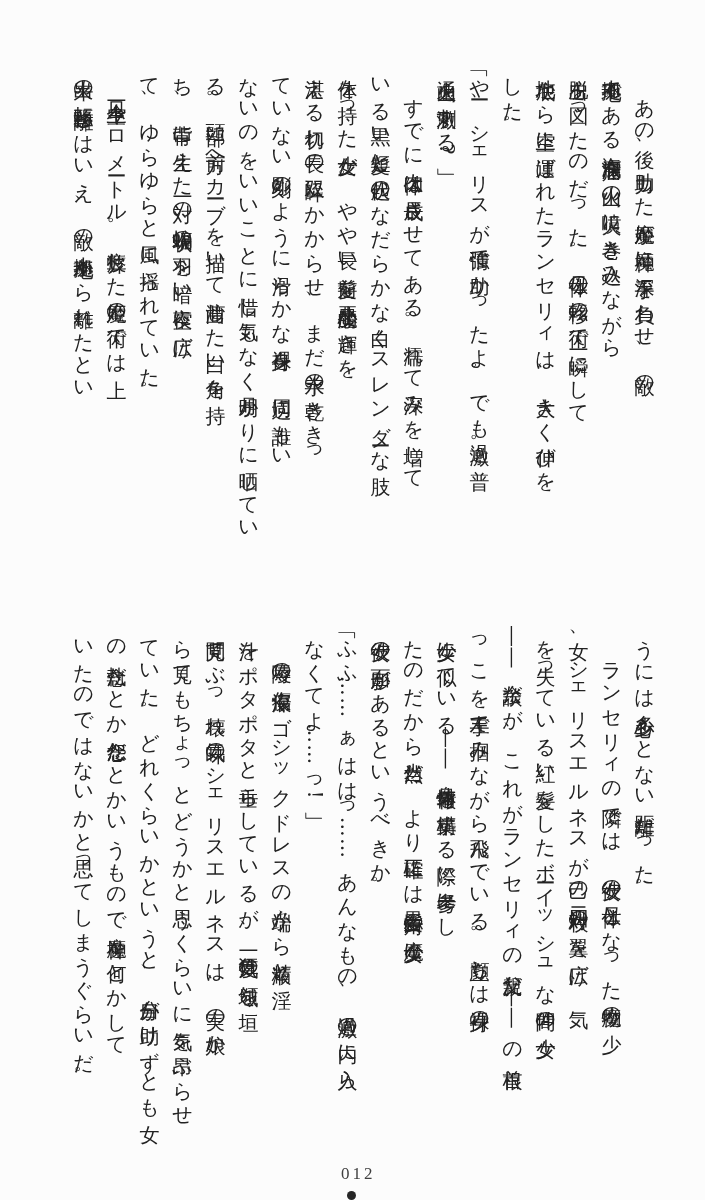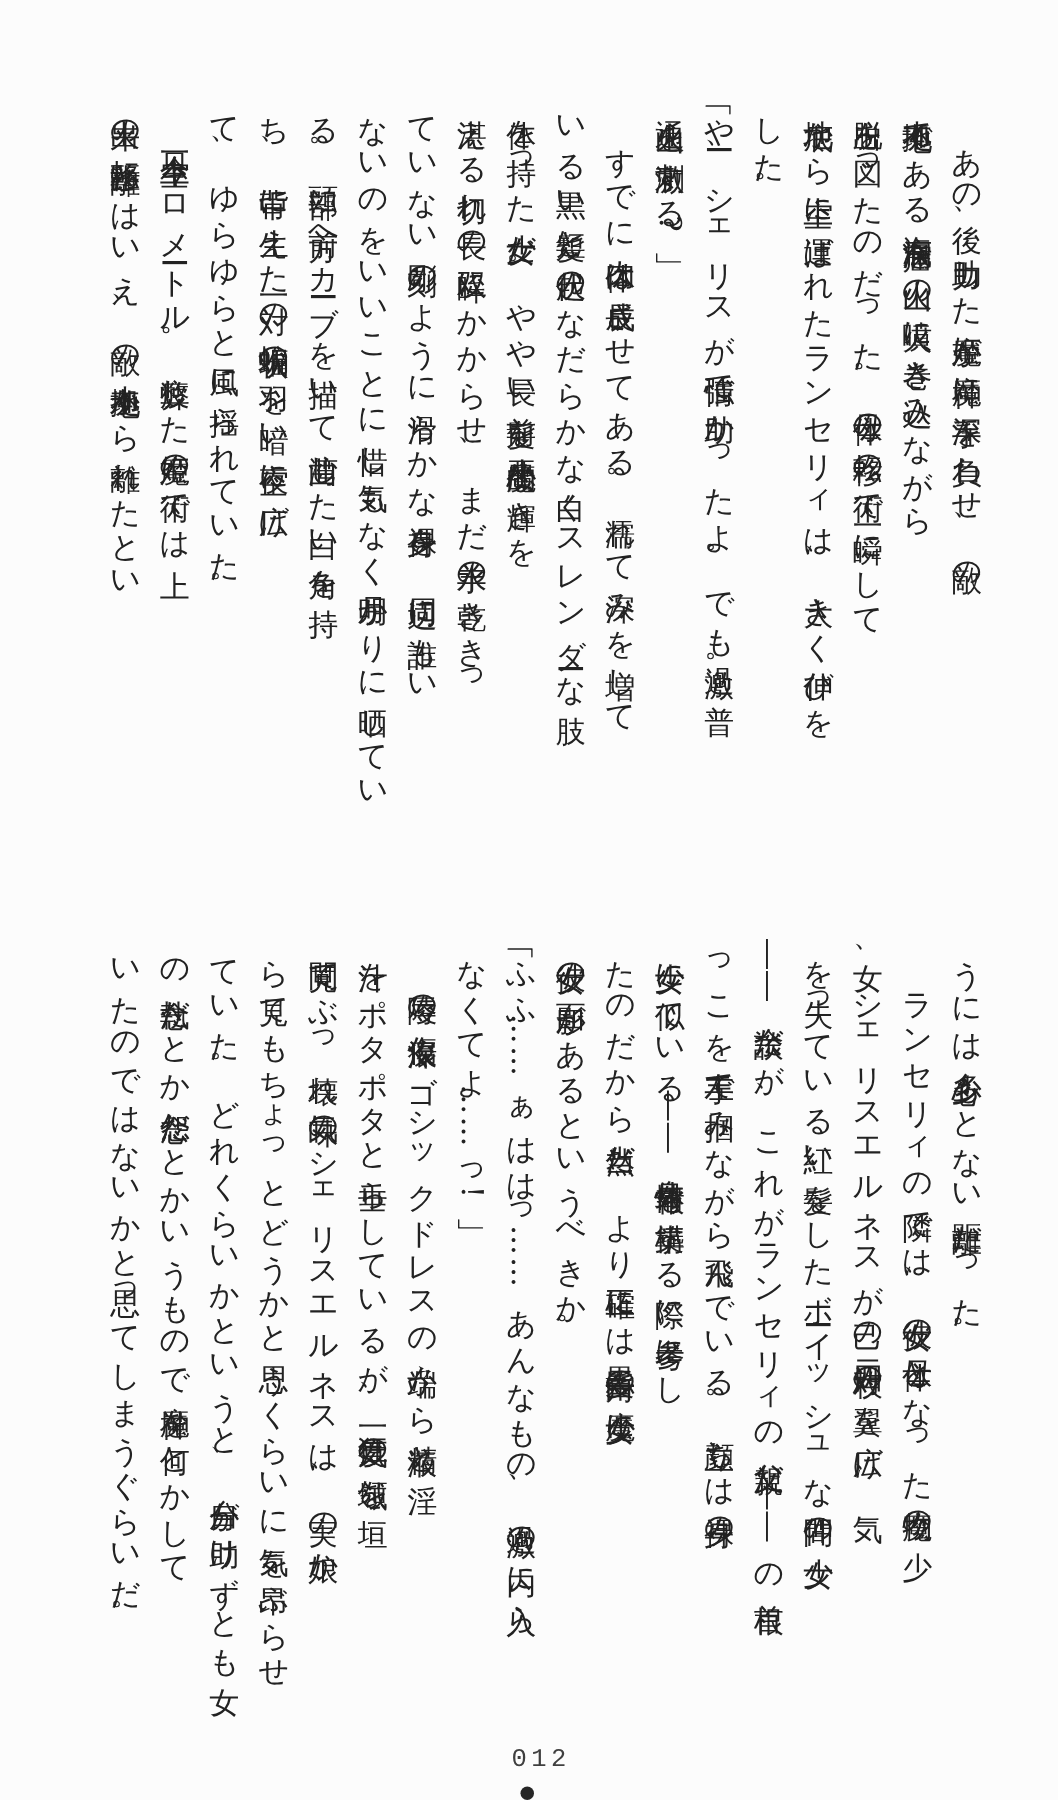--- a/index.html
+++ b/index.html
@@ -32,21 +32,21 @@
   }
   .block-top { top: 64px; }
   .block-bottom { top: 626px; }
   .vline {
     white-space: nowrap;
   }
   .page-number {
     position: absolute;
     left: 341px;
     top: 1164px;
-    font-family: Liberation Mono, monospace;
+    font-family: Liberation Serif, serif;
     font-size: 17px;
     letter-spacing: 3px;
     color: var(--pagenum, #3f3f3f);
   }
   .ink-dot {
     position: absolute;
     left: 347px;
     top: 1191px;
     width: 9px;
     height: 9px;

